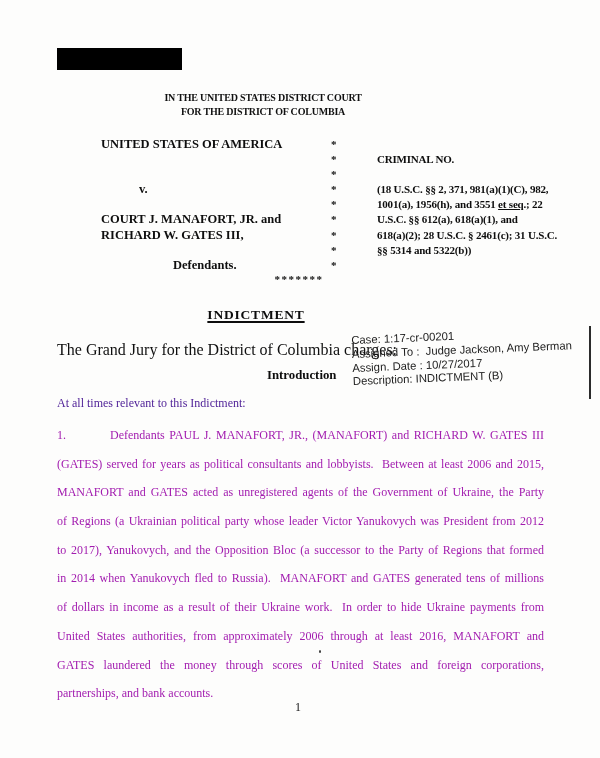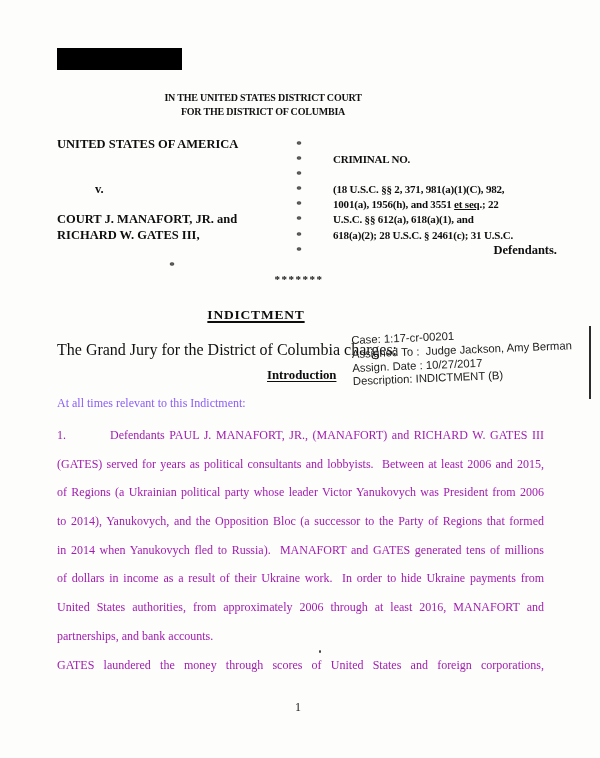--- a/index.html
+++ b/index.html
@@ -22,46 +22,46 @@
     text-align:center;font-weight:bold;font-size:10px;line-height:13.5px;
     letter-spacing:-0.2px;color:#111;
   }
 
   
   .caption{
     position:absolute;left:57px;top:137px;width:500px;
     display:grid;grid-template-columns:230px 24px auto;grid-auto-rows:15.1px;
     font-size:12.5px;font-weight:bold;color:#0e0e0e;
   }
-  .caption .cell{white-space:pre;line-height:15.1px;overflow:visible;}
+  .caption .cell{white-space:pre;line-height:15.1px;overflow:visible;margin-left:44px;}
   .caption .left{font-size:12.5px;}
   .caption .mid{text-align:center;font-size:11px;}
   .caption .right{padding-left:22px;font-size:11px;letter-spacing:-0.2px;}
   .caption .indent-v{padding-left:38px;}
-  .caption .indent-def{padding-left:72px;text-align:right;}
+  .caption .indent-def{padding-left:72px;}
   .caption .u{text-decoration:underline;}
   .asterisk-row{
     position:absolute;left:242px;top:136px;transform:translateX(-50%);
     font-size:11px;font-weight:bold;letter-spacing:1.5px;white-space:pre;
   }
 
   
   .indictment-heading{
     position:absolute;left:0;top:307px;width:512px;text-align:center;
     font-weight:bold;font-size:13.5px;letter-spacing:0.8px;
     text-decoration:underline;text-decoration-thickness:1.5px;text-underline-offset:2px;
     color:#0d0d0d;
   }
   .grand-jury{position:absolute;left:57px;top:341px;font-size:16px;color:#101010;}
   .introduction-heading{
     position:absolute;left:267px;top:368px;
-    font-weight:bold;font-size:12.8px;text-decoration:underline;
+    font-weight:bold;font-size:12.8px;
     text-decoration-thickness:1.4px;text-underline-offset:2px;color:#0d0d0d;
   }
-  .relevance{position:absolute;left:57px;top:396px;font-size:12px;color:#8b5cf6;}
+  .relevance{position:absolute;left:57px;top:396px;font-size:12px;color:#4c1d95;}
 
   
   .stamp{
     position:absolute;left:351px;top:334px;width:245px;
     transform:rotate(-2.3deg);transform-origin:left top;
     font-family:"Liberation Sans", sans-serif;
     font-size:11.3px;line-height:13.8px;color:#1c1c1c;
   }
   .stamp div{white-space:pre;}
   .scan-line{position:absolute;left:589px;top:326px;width:2px;height:73px;background:#2b2b2b;}
@@ -115,20 +115,21 @@
     <div class="cell left">COURT J. MANAFORT, JR. and</div>
     <div class="cell mid">*</div>
     <div class="cell right">U.S.C. §§ 612(a), 618(a)(1), and</div>
 
     <div class="cell left">RICHARD W. GATES III,</div>
     <div class="cell mid">*</div>
     <div class="cell right">618(a)(2); 28 U.S.C. § 2461(c); 31 U.S.C.</div>
 
     <div class="cell left"></div>
     <div class="cell mid">*</div>
+    <div class="cell right">§§ 5314 and 5322(b))</div>
 
     <div class="cell left indent-def">Defendants.</div>
     <div class="cell mid">*</div>
     <div class="cell right"></div>
 
     <span class="asterisk-row" style="top:136px;">*******</span>
   </div>
 
   <div class="indictment-heading">INDICTMENT</div>
 
@@ -144,24 +145,25 @@
   <div class="scan-line"></div>
   <div class="ink-dot"></div>
 
   <div class="introduction-heading">Introduction</div>
 
   <div class="relevance">At all times relevant to this Indictment:</div>
 
   <div class="body-text">
     <div class="body-line"><span class="para-num">1.</span><span class="jtext" style="word-spacing: 1.62031px;">Defendants PAUL J. MANAFORT, JR., (MANAFORT) and RICHARD W. GATES III</span></div>
     <div class="body-line"><span class="jtext" style="word-spacing: 1.20625px; text-align: center;">(GATES) served for years as political consultants and lobbyists.  Between at least 2006 and 2015,</span></div>
-    <div class="body-line"><span class="jtext" style="word-spacing: 1.33654px;">of Regions (a Ukrainian political party whose leader Victor Yanukovych was President from 2006</span></div>
-    <div class="body-line"><span class="jtext" style="word-spacing: 1.62604px;">to 2014), Yanukovych, and the Opposition Bloc (a successor to the Party of Regions that formed</span></div>
+    <div class="body-line"><span class="jtext" style="word-spacing: 1.95192px;">MANAFORT and GATES acted as unregistered agents of the Government of Ukraine, the Party</span></div>
+    <div class="body-line"><span class="jtext" style="word-spacing: 1.33654px;">of Regions (a Ukrainian political party whose leader Victor Yanukovych was President from 2012</span></div>
+    <div class="body-line"><span class="jtext" style="word-spacing: 1.62604px;">to 2017), Yanukovych, and the Opposition Bloc (a successor to the Party of Regions that formed</span></div>
     <div class="body-line"><span class="jtext" style="word-spacing: 1.61719px;">in 2014 when Yanukovych fled to Russia).  MANAFORT and GATES generated tens of millions</span></div>
     <div class="body-line"><span class="jtext" style="word-spacing: 1.78472px;">of dollars in income as a result of their Ukraine work.  In order to hide Ukraine payments from</span></div>
     <div class="body-line"><span class="jtext" style="word-spacing: 3.97017px;">United States authorities, from approximately 2006 through at least 2016, MANAFORT and</span></div>
+    <div class="body-line"><span class="jtext" style="word-spacing: 6.22017px;">GATES laundered the money through scores of United States and foreign corporations,</span></div>
     <div class="body-line"><span class="jtext">partnerships, and bank accounts.</span></div>
-    <div class="body-line"><span class="jtext" style="word-spacing: 6.22017px;">GATES laundered the money through scores of United States and foreign corporations,</span></div>
   </div>
 
   <div class="page-number">1</div>
 
 </div>
 
 </body></html>

